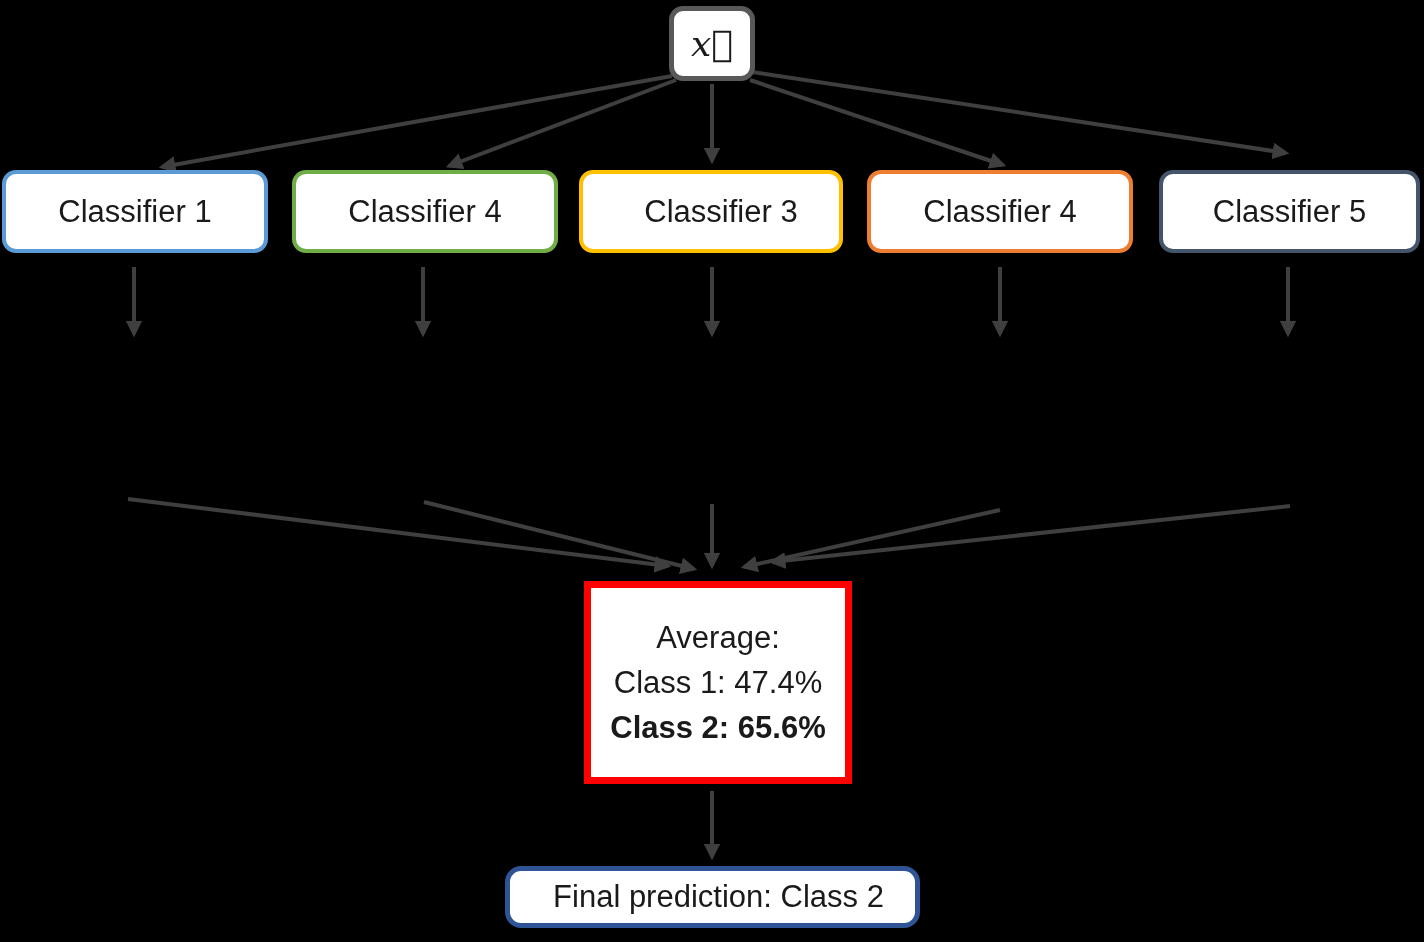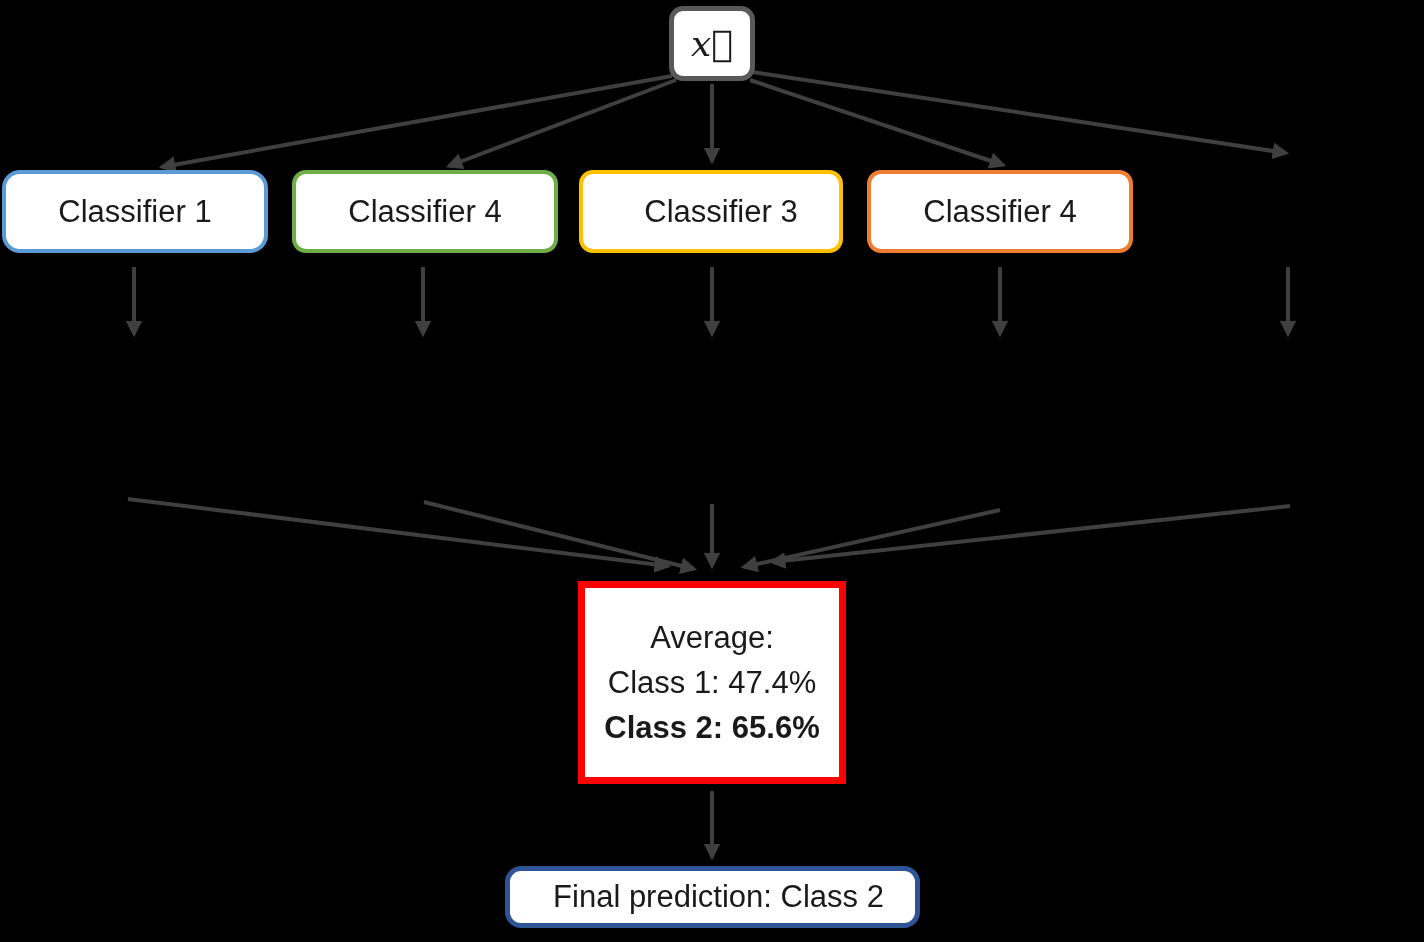--- a/index.html
+++ b/index.html
@@ -110,34 +110,37 @@
     <line x1="1000" y1="510" x2="744" y2="567" stroke-width="4" marker-end="url(#ah)" style="stroke: rgb(63, 63, 63);"></line>
     <line x1="1290" y1="506" x2="772" y2="562" stroke-width="4" marker-end="url(#ah)" style="stroke: rgb(63, 63, 63);"></line>
 
     <line x1="712" y1="791" x2="712" y2="857" stroke-width="4" marker-end="url(#ah)" style="stroke: rgb(63, 63, 63);"></line>
   </svg>
 
   <div class="node input-node" style="border-color: rgb(89, 89, 89);">
     <span>x⃗</span>
   </div>
 
-  <div class="node classifier classifier-1" style="border-color: rgb(91, 155, 213); border-radius: 18px;">
+  <div class="node classifier classifier-1" style="border-color: rgb(91, 155, 213);">
     <span>Classifier 1</span>
   </div>
   <div class="node classifier classifier-2" style="border-color: rgb(112, 173, 71);">
     <span>Classifier 4</span>
   </div>
   <div class="node classifier classifier-3" style="border-color: rgb(255, 192, 0); padding-left: 20px;">
     <span>Classifier 3</span>
   </div>
   <div class="node classifier classifier-4" style="border-color: rgb(237, 125, 49);">
     <span>Classifier 4</span>
   </div>
+  <div class="node classifier classifier-5" style="border-color: rgb(68, 84, 106);">
+    <span>Classifier 5</span>
+  </div>
 
-  <div class="node average-node" style="border-color: rgb(255, 0, 0);">
+  <div class="node average-node" style="border-color: rgb(255, 0, 0); margin-left: 6px;">
     <div class="row">Average:</div>
     <div class="row">Class 1: 47.4%</div>
     <div class="row bold">Class 2: 65.6%</div>
   </div>
 
   <div class="node final-node" style="border-color: rgb(47, 84, 150);">
     <span>Final prediction: Class 2</span>
   </div>
 
 </div>

